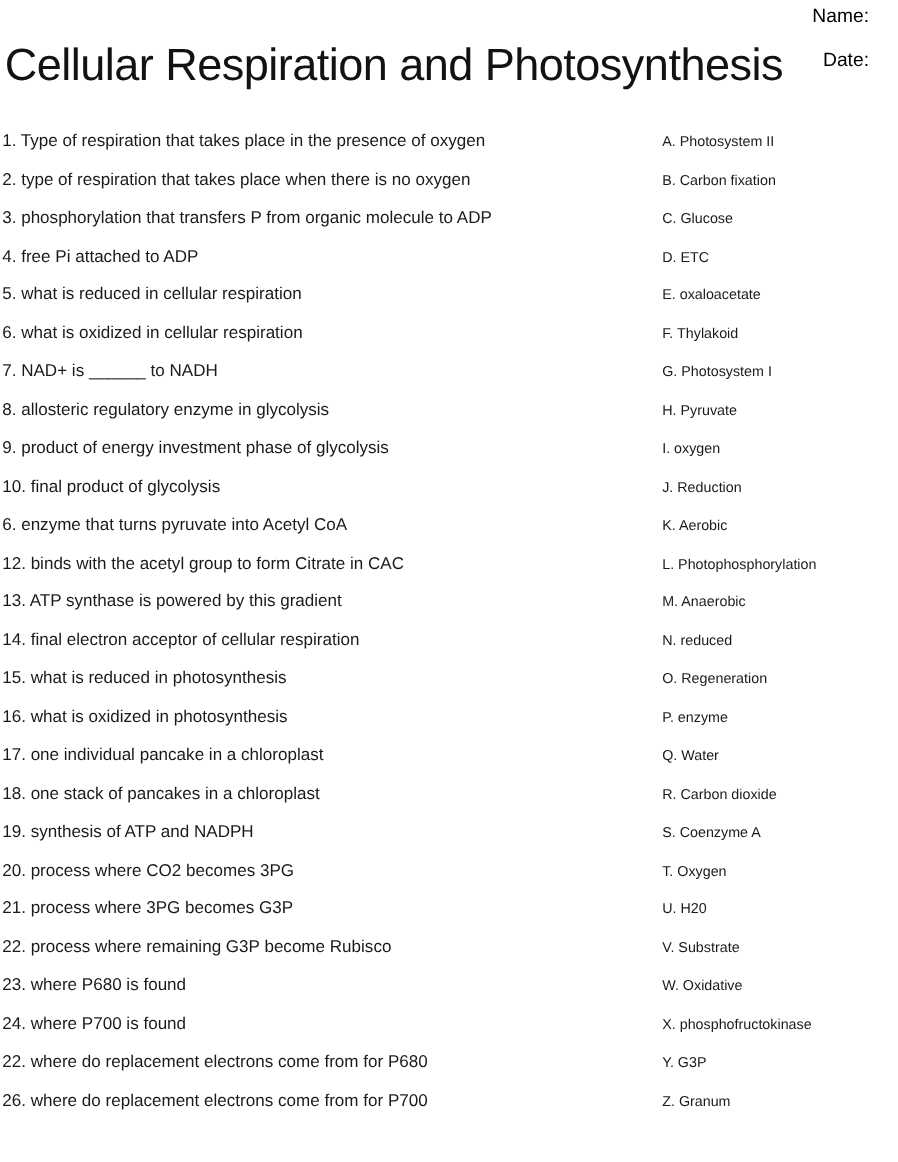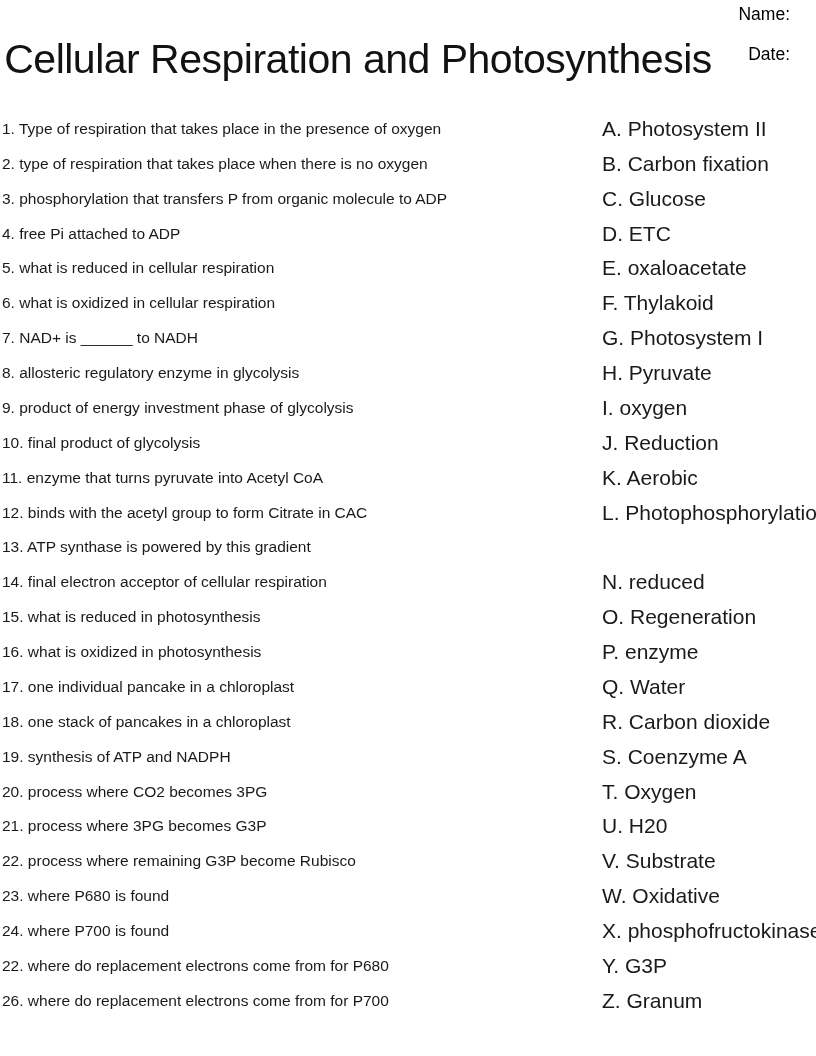--- a/index.html
+++ b/index.html
@@ -76,21 +76,21 @@
     height: 34.88px;
   }
   .qcell {
     flex: 0 0 600px;
     font-size: 15.5px;
     line-height: 19px;
     white-space: nowrap;
   }
   .acell {
     flex: 1 1 auto;
-    font-size: 21px;
+    font-size: 13px;
     line-height: 19px;
     white-space: nowrap;
     margin-top: 25px;
   }
 </style>
 </head>
 <body>
 
 <div class="header">
   <span class="hd-label">Name:</span>
@@ -136,29 +136,30 @@
     </div>
     <div class="row">
       <div class="qcell">9. product of energy investment phase of glycolysis</div>
       <div class="acell">I. oxygen</div>
     </div>
     <div class="row">
       <div class="qcell">10. final product of glycolysis</div>
       <div class="acell">J. Reduction</div>
     </div>
     <div class="row">
-      <div class="qcell">11. enzyme that turns pyruvate into Acetyl CoA</div>
+      <div class="qcell">6. enzyme that turns pyruvate into Acetyl CoA</div>
       <div class="acell">K. Aerobic</div>
     </div>
     <div class="row">
       <div class="qcell">12. binds with the acetyl group to form Citrate in CAC</div>
       <div class="acell">L. Photophosphorylation</div>
     </div>
     <div class="row">
       <div class="qcell">13. ATP synthase is powered by this gradient</div>
+      <div class="acell">M. Anaerobic</div>
     </div>
     <div class="row">
       <div class="qcell">14. final electron acceptor of cellular respiration</div>
       <div class="acell">N. reduced</div>
     </div>
     <div class="row">
       <div class="qcell">15. what is reduced in photosynthesis</div>
       <div class="acell">O. Regeneration</div>
     </div>
     <div class="row">

